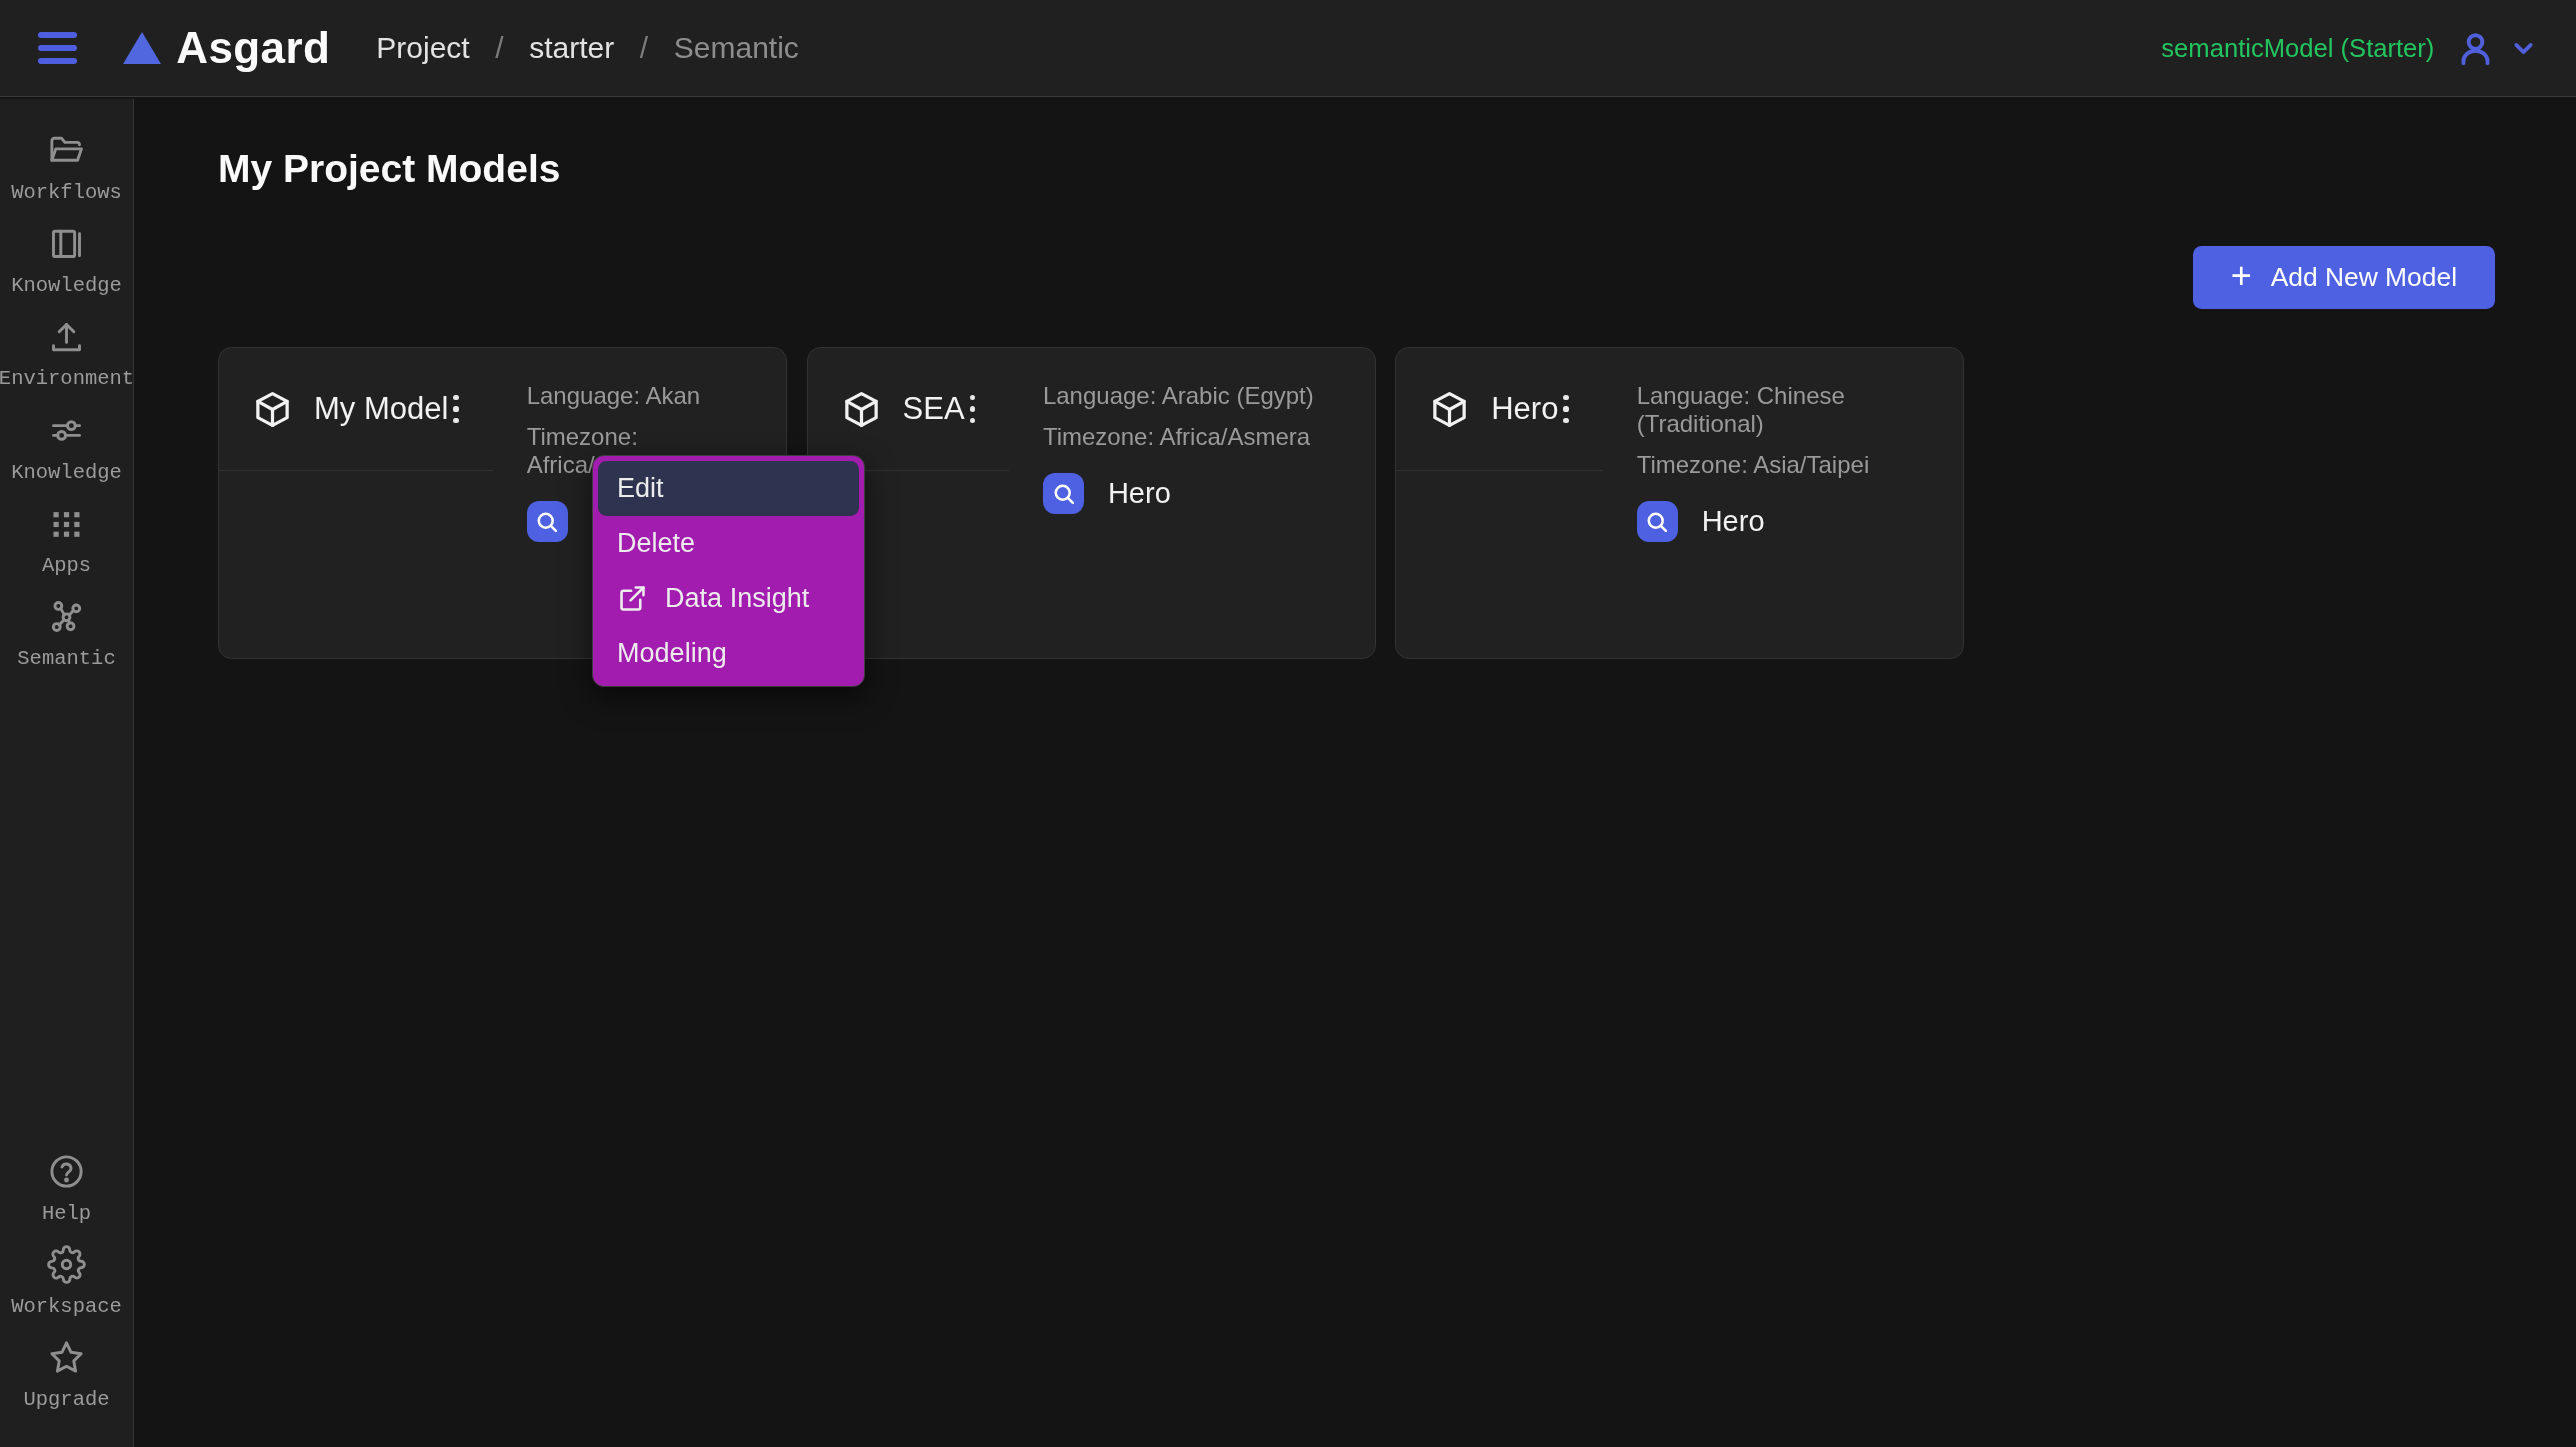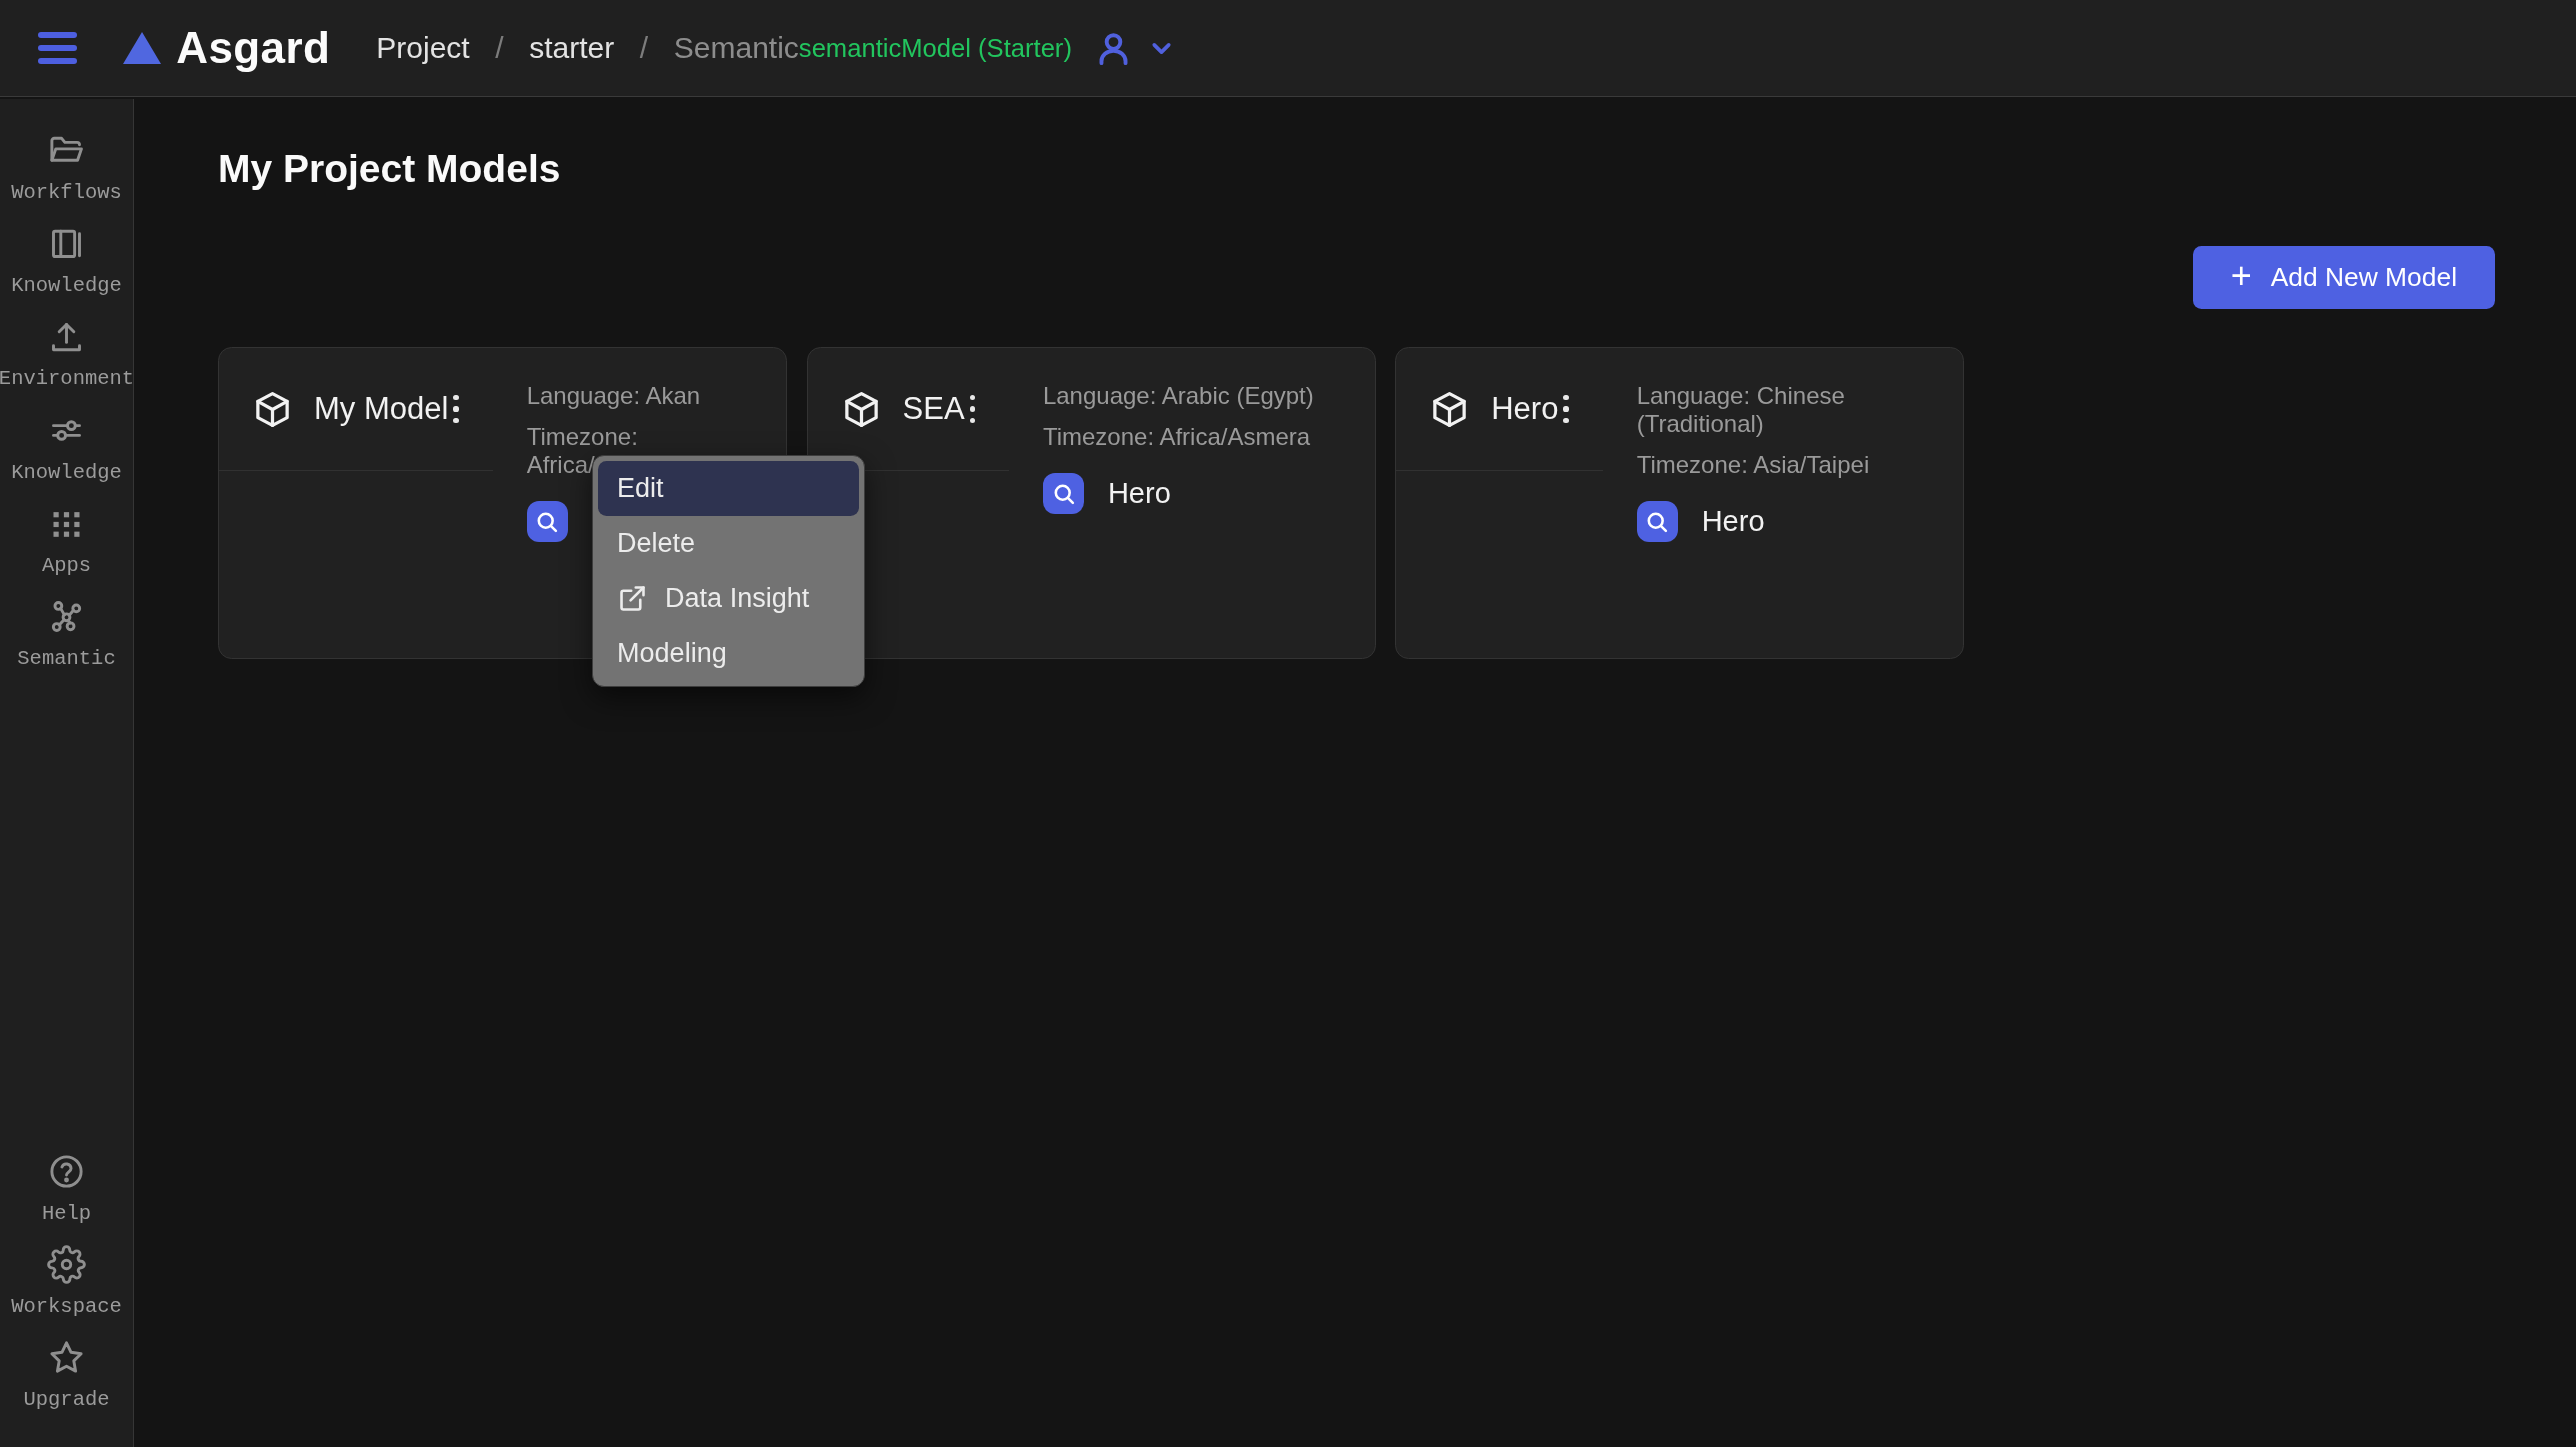--- a/index.html
+++ b/index.html
@@ -9,21 +9,21 @@
     background:#141414;
     font-family:"Liberation Sans", sans-serif;
     color:#ececec;
     overflow:hidden;
     position:relative;
   }
   
   .topbar {
     position:absolute; top:0; left:0; width:2576px; height:97px;
     background:#202020; border-bottom:1.7px solid #3a3a3a;
-    display:flex; align-items:center; justify-content:flex-start;
+    display:flex; align-items:center; justify-content:space-between;
     padding:0 38px;
   }
   .topbar-left { display:flex; align-items:center; }
   .hamburger { width:39px; height:34px; display:flex; flex-direction:column; justify-content:center; gap:6.8px; cursor:pointer; background:none; border:none; padding:0; }
   .hamburger span { display:block; height:6px; border-radius:3.4px; background:#4d5fe0; }
   .logo-triangle {
     width:0; height:0; margin-left:46px;
     border-left:19px solid transparent; border-right:19px solid transparent;
     border-bottom:32px solid #5067e0;
   }
@@ -79,21 +79,21 @@
   .meta-line { font-size:24px; color:#9a9a9a; margin-bottom:12.8px; }
   .hero-row { display:flex; align-items:center; gap:24px; margin-top:22px; cursor:pointer; }
   .hero-icon {
     width:41px; height:41px; border-radius:12px; background:#4e61e2;
     display:flex; align-items:center; justify-content:center; flex:none;
   }
   .hero-label { font-size:29px; font-weight:500; color:#f2f2f2; }
   
   .context-menu {
     position:absolute; left:592px; top:455px; width:273px;
-    background:#737373; border:1.7px solid #3d3d3d; border-radius:12px;
+    background:#a21caf; border:1.7px solid #3d3d3d; border-radius:12px;
     box-shadow:0 10.2px 29px rgba(0,0,0,0.55);
     padding:5.1px; z-index:20;
   }
   .menu-item {
     height:55px; display:flex; align-items:center; gap:17px;
     padding:0 19px; border-radius:8.5px;
     font-size:27px; color:#ececec; cursor:pointer;
   }
   .menu-item.highlighted { background:#2e3350; }
   .menu-item svg { flex:none; }

